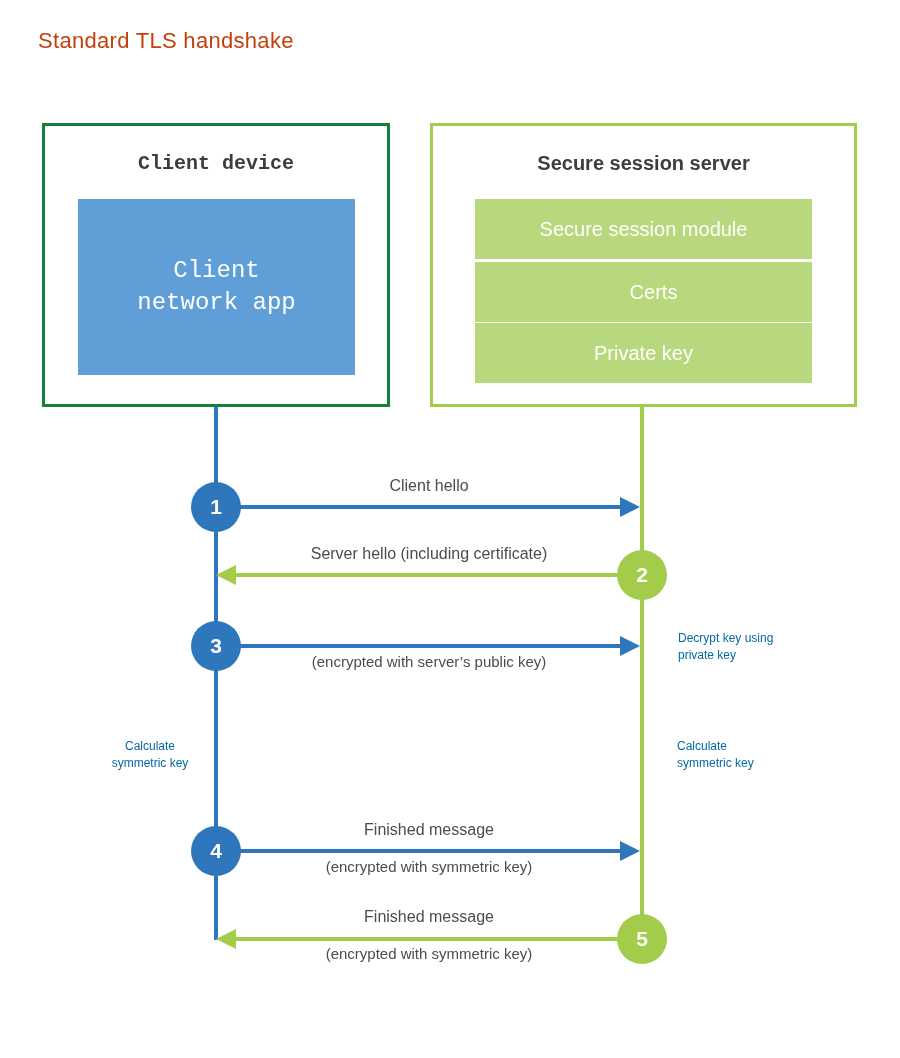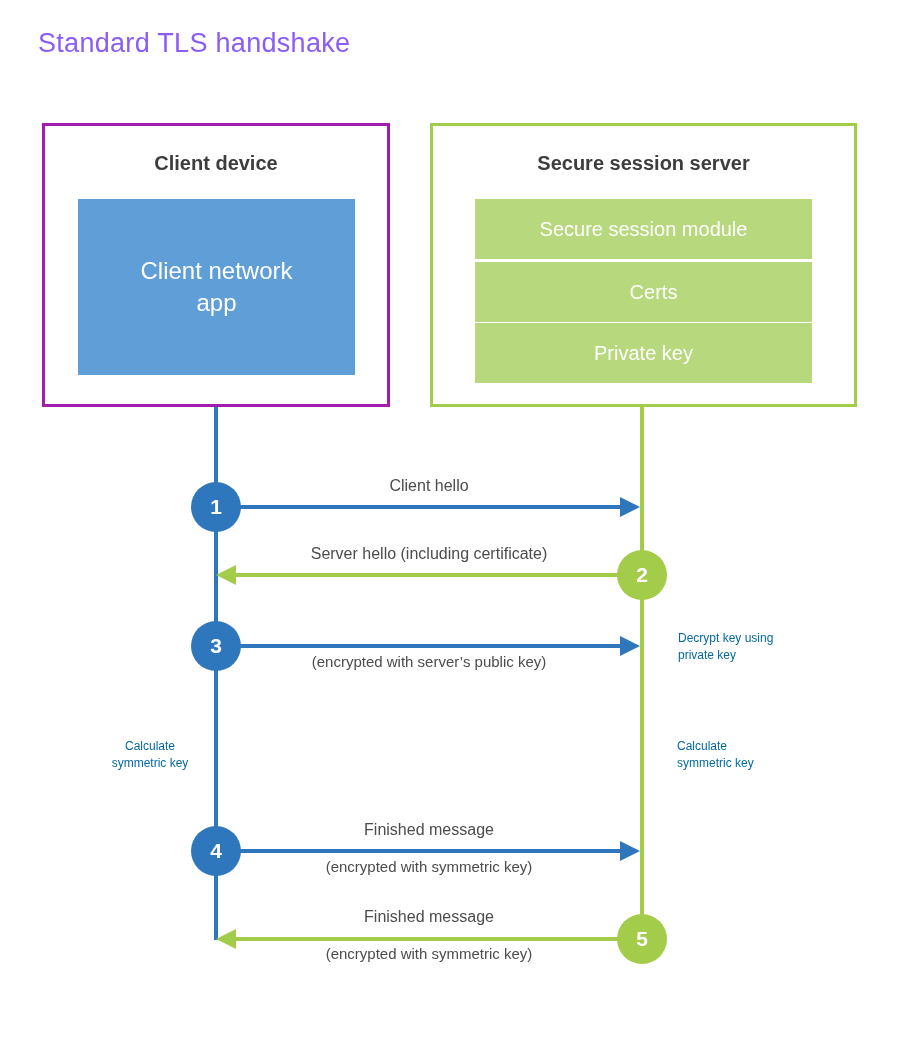--- a/index.html
+++ b/index.html
@@ -8,33 +8,33 @@
     position: relative;
     width: 900px;
     height: 1058px;
     background: #ffffff;
     font-family: "Liberation Sans", "DejaVu Sans", sans-serif;
     overflow: hidden;
   }
   .diagram-title {
     position: absolute;
     left: 38px; top: 28px;
-    font-size: 27px;
+    font-size: 22px;
     font-weight: 400;
     letter-spacing: 0.3px;
-    color: #8b5cf6;
+    color: #c2410c;
   }
   
   .entity-box {
     position: absolute;
     top: 123px;
     height: 284px;
     background: #ffffff;
   }
-  .client-box  { left: 42px;  width: 348px; border: 3px solid #a21caf; }
+  .client-box  { left: 42px;  width: 348px; border: 3px solid #15803d; font-family: Liberation Mono, monospace; }
   .server-box  { left: 430px; width: 427px; border: 3px solid #a3cc4a; }
   .entity-title {
     position: absolute;
     left: 0; right: 0; top: 26px;
     text-align: center;
     font-size: 20px;
     font-weight: 700;
     color: #3d3d3d;
   }
   .client-app {

